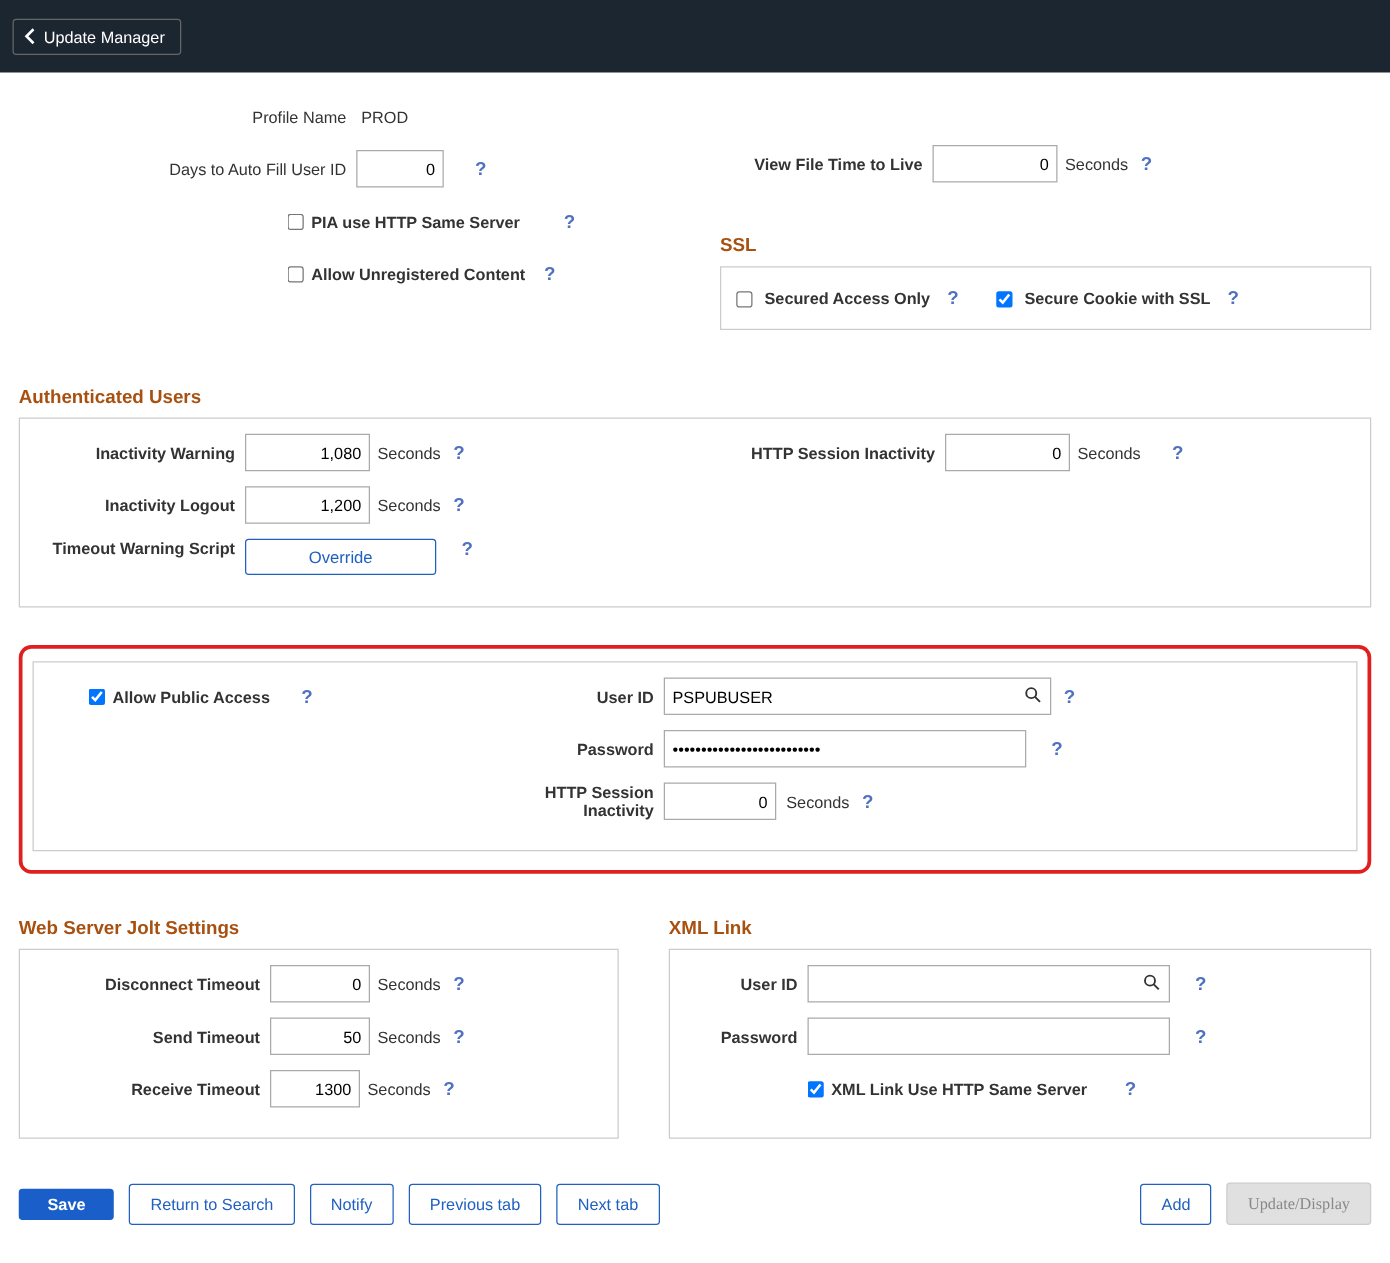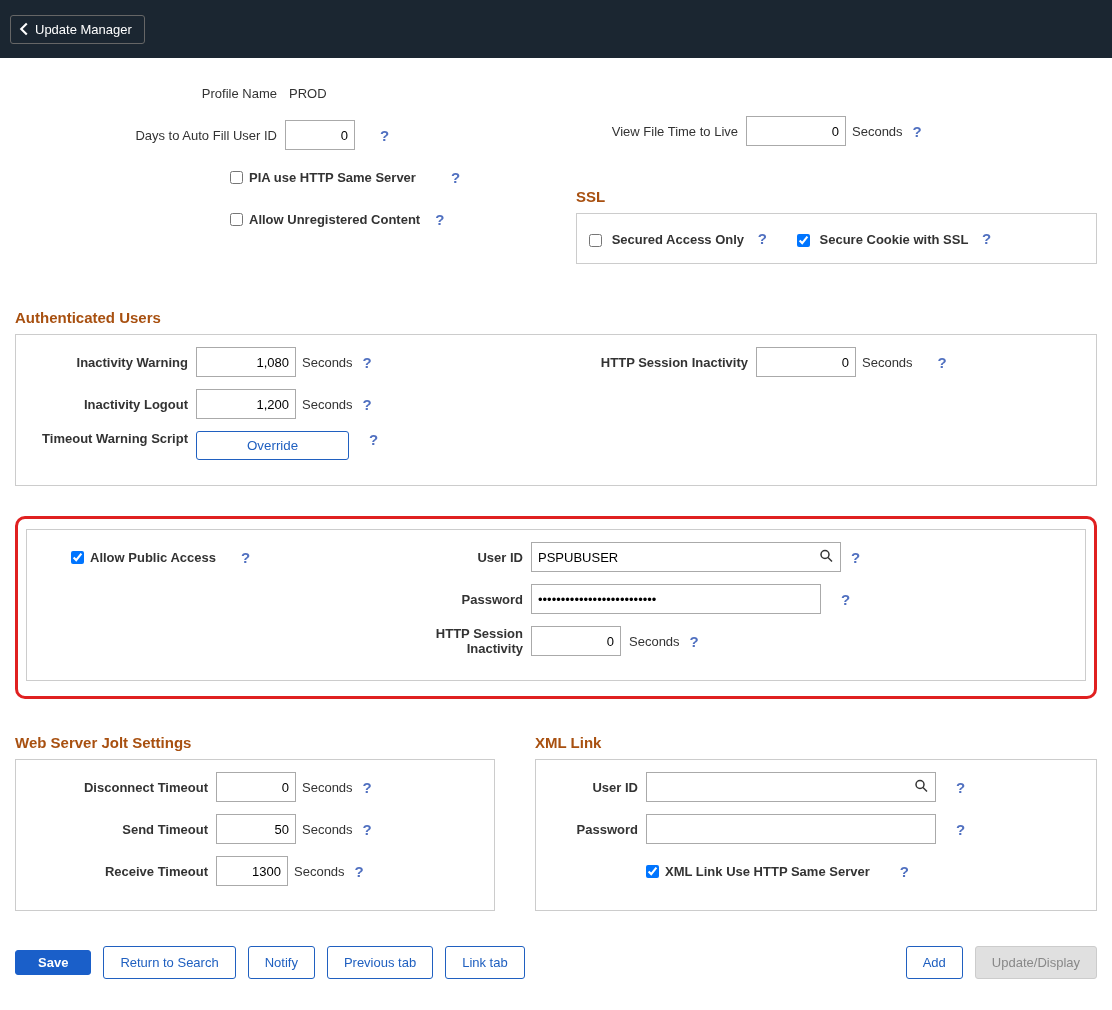--- a/index.html
+++ b/index.html
@@ -35,21 +35,21 @@
   
   .search-input-wrap { position: relative; display: inline-block; }
   .search-input-wrap input { padding-right: 30px; width: 310px; }
   .search-icon-in { position: absolute; right: 8px; top: 50%; transform: translateY(-50%); cursor: pointer; }
   
   .two-col { display: grid; grid-template-columns: 480px 1fr; gap: 40px; }
   
   .footer-bar { display: flex; gap: 12px; padding: 15px; align-items: center; }
   .btn { border: 1px solid #2060c0; color: #2060c0; background: #fff; padding: 8px 16px; border-radius: 3px; cursor: pointer; font-size: 13px; }
   .btn-primary { background: #1a5fc9; color: #fff; border-color: #1a5fc9; padding: 4px 22px; font-weight: bold; }
-  .btn-disabled { background: #e0e0e0; color: #888; border-color: #ccc; }
+  .btn-disabled { background: #e0e0e0; color: #888; border-color: #ccc; font-family: Liberation Serif, serif; }
   .footer-spacer { flex: 1; }
 </style>
 </head>
 <body>
 
 <div class="top-banner">
   <button class="back-btn">
     <svg width="14" height="14" viewBox="0 0 10 10">
         <path d="M7 1 L3 5 L7 9" stroke="#fff" stroke-width="1.5" fill="none"></path>
       </svg>
@@ -81,21 +81,21 @@
         <div style="width:215px;"></div>
         <input type="checkbox" style="">
         <span style="font-weight:bold;">Allow Unregistered Content</span>
         <span class="help-icon" style="margin-left:15px;">?</span>
       </div>
     </div>
 
     <div>
       <div style="height:38px;"></div>
       <div class="row">
-        <div class="label" style="width:170px;font-weight:normal;">View File Time to Live</div>
+        <div class="label" style="width:170px;font-weight:bold;">View File Time to Live</div>
         <input type="text" class="num" value="0" style="">
         <span style="margin-left:6px;">Seconds</span>
         <span class="help-icon">?</span>
       </div>
       <div style="height:15px;"></div>
       <div class="section-title">SSL</div>
       <div class="ssl-box">
         <div>
           <input type="checkbox" style="">
           <span style="font-weight:bold;">Secured Access Only</span>
@@ -241,17 +241,17 @@
     </div>
   </div>
 
 </div>
 
 <div class="footer-bar">
   <button class="btn btn-primary"><span>Save</span></button>
   <button class="btn"><span>Return to Search</span></button>
   <button class="btn"><span>Notify</span></button>
   <button class="btn"><span>Previous tab</span></button>
-  <button class="btn"><span>Link tab</span></button>
+  <button class="btn"><span>Next tab</span></button>
   <div class="footer-spacer"></div>
   <button class="btn"><span>Add</span></button>
   <button class="btn btn-disabled"><span>Update/Display</span></button>
 </div>
 
 </body></html>

